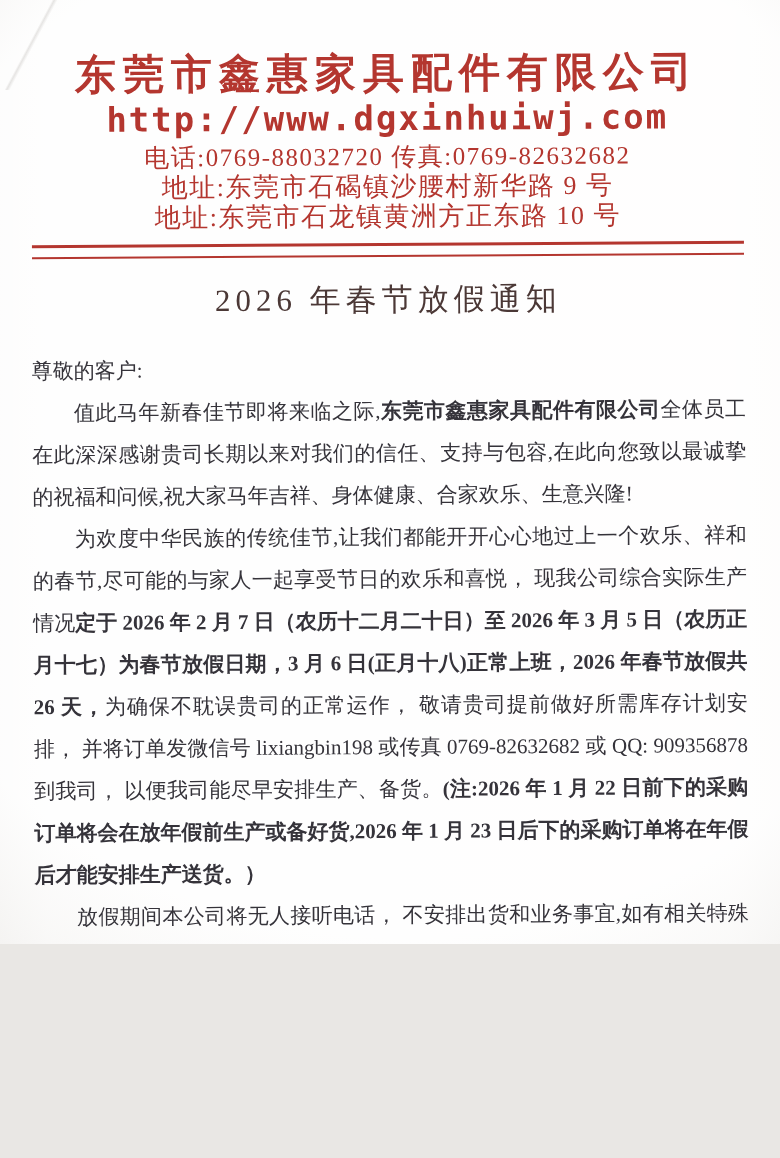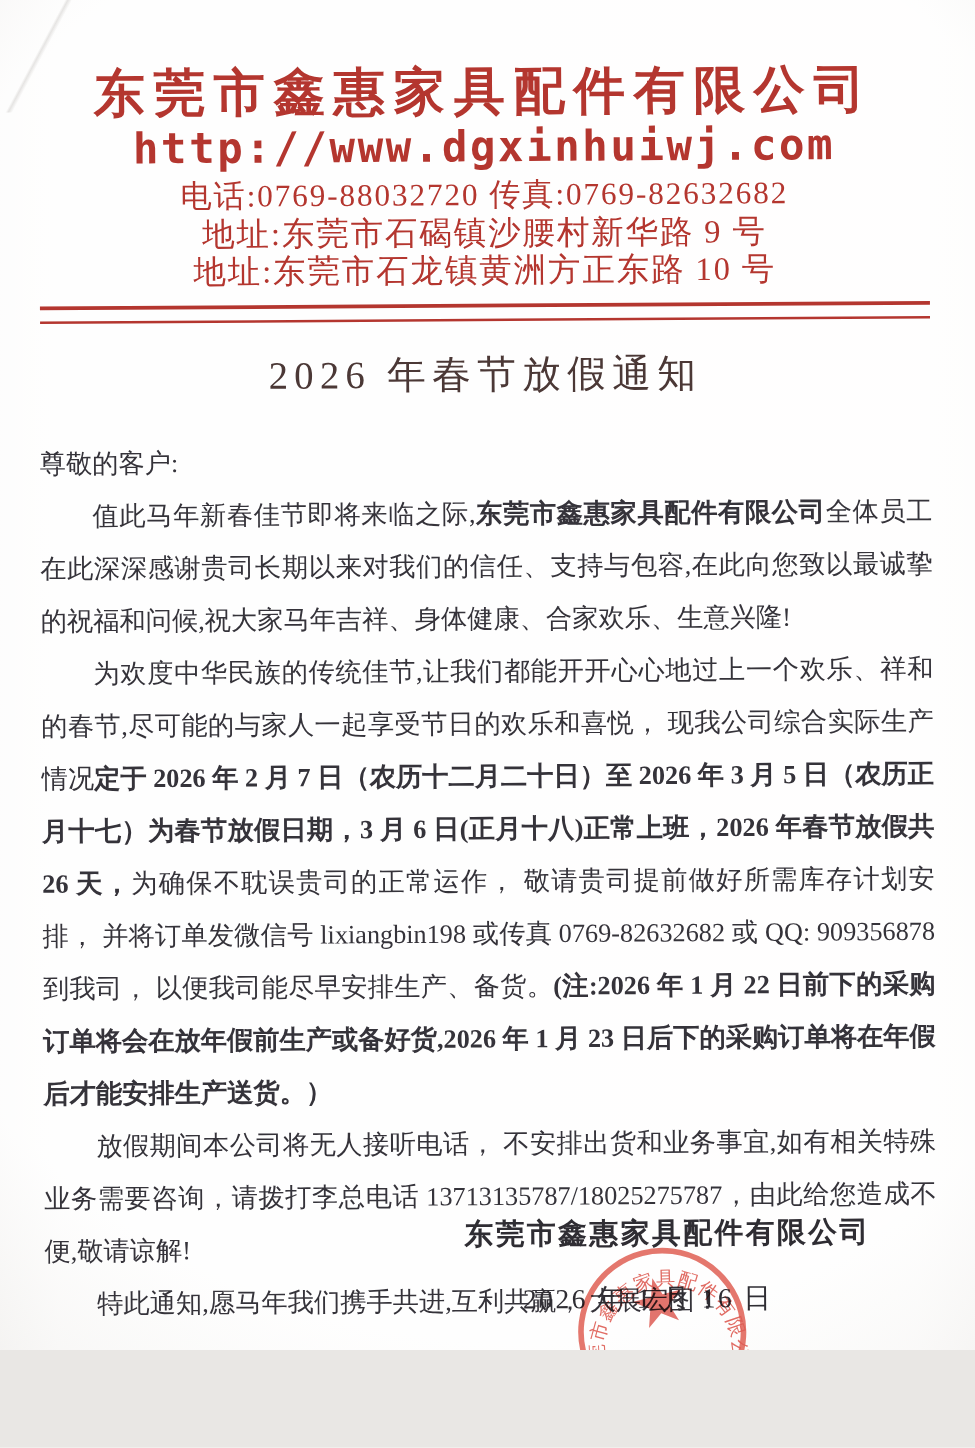--- a/index.html
+++ b/index.html
@@ -2,21 +2,21 @@
 <html style="--accent: #b4362f;"><head>
 <meta charset="utf-8">
 <style>
   html,body{margin:0;padding:0;}
   body{
     width:780px;height:1158px;overflow:hidden;
     background:#e9e7e4;
     font-family:"Liberation Serif","DejaVu Serif",serif;
   }
   .page{
-    position:relative;width:780px;height:1080px;overflow:hidden;
+    position:relative;width:780px;height:944px;overflow:hidden;
     background:
       radial-gradient(ellipse 120% 90% at 52% 45%, rgba(255,255,255,.9) 60%, rgba(225,222,218,.55) 100%),
       linear-gradient(90deg, #eceae7 0%, #f8f7f5 6%, #faf9f7 94%, #efedea 100%),
       #f7f6f4;
   }
   .fold{
     position:absolute;left:0;top:0;width:170px;height:90px;
     background:linear-gradient(118deg, transparent 46px, rgba(160,155,150,.25) 48px, transparent 51px);
     pointer-events:none;
   }

